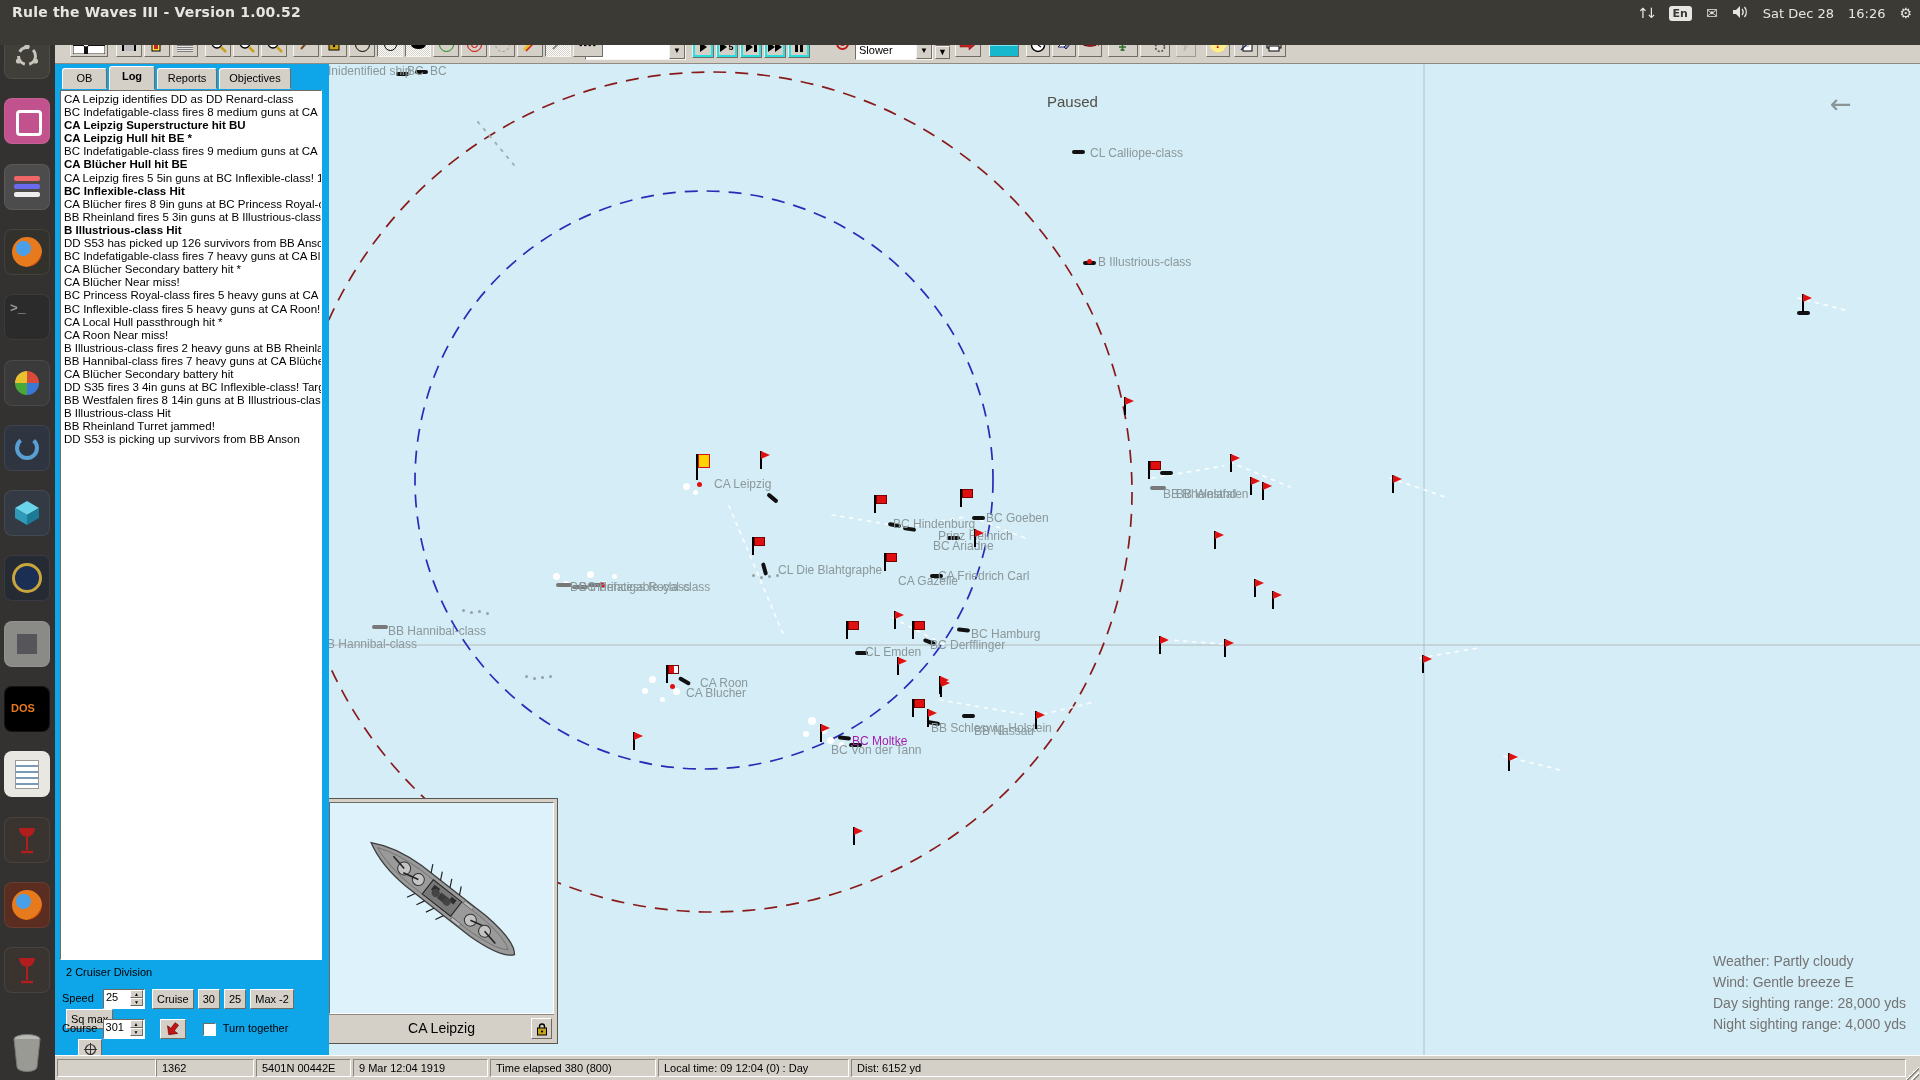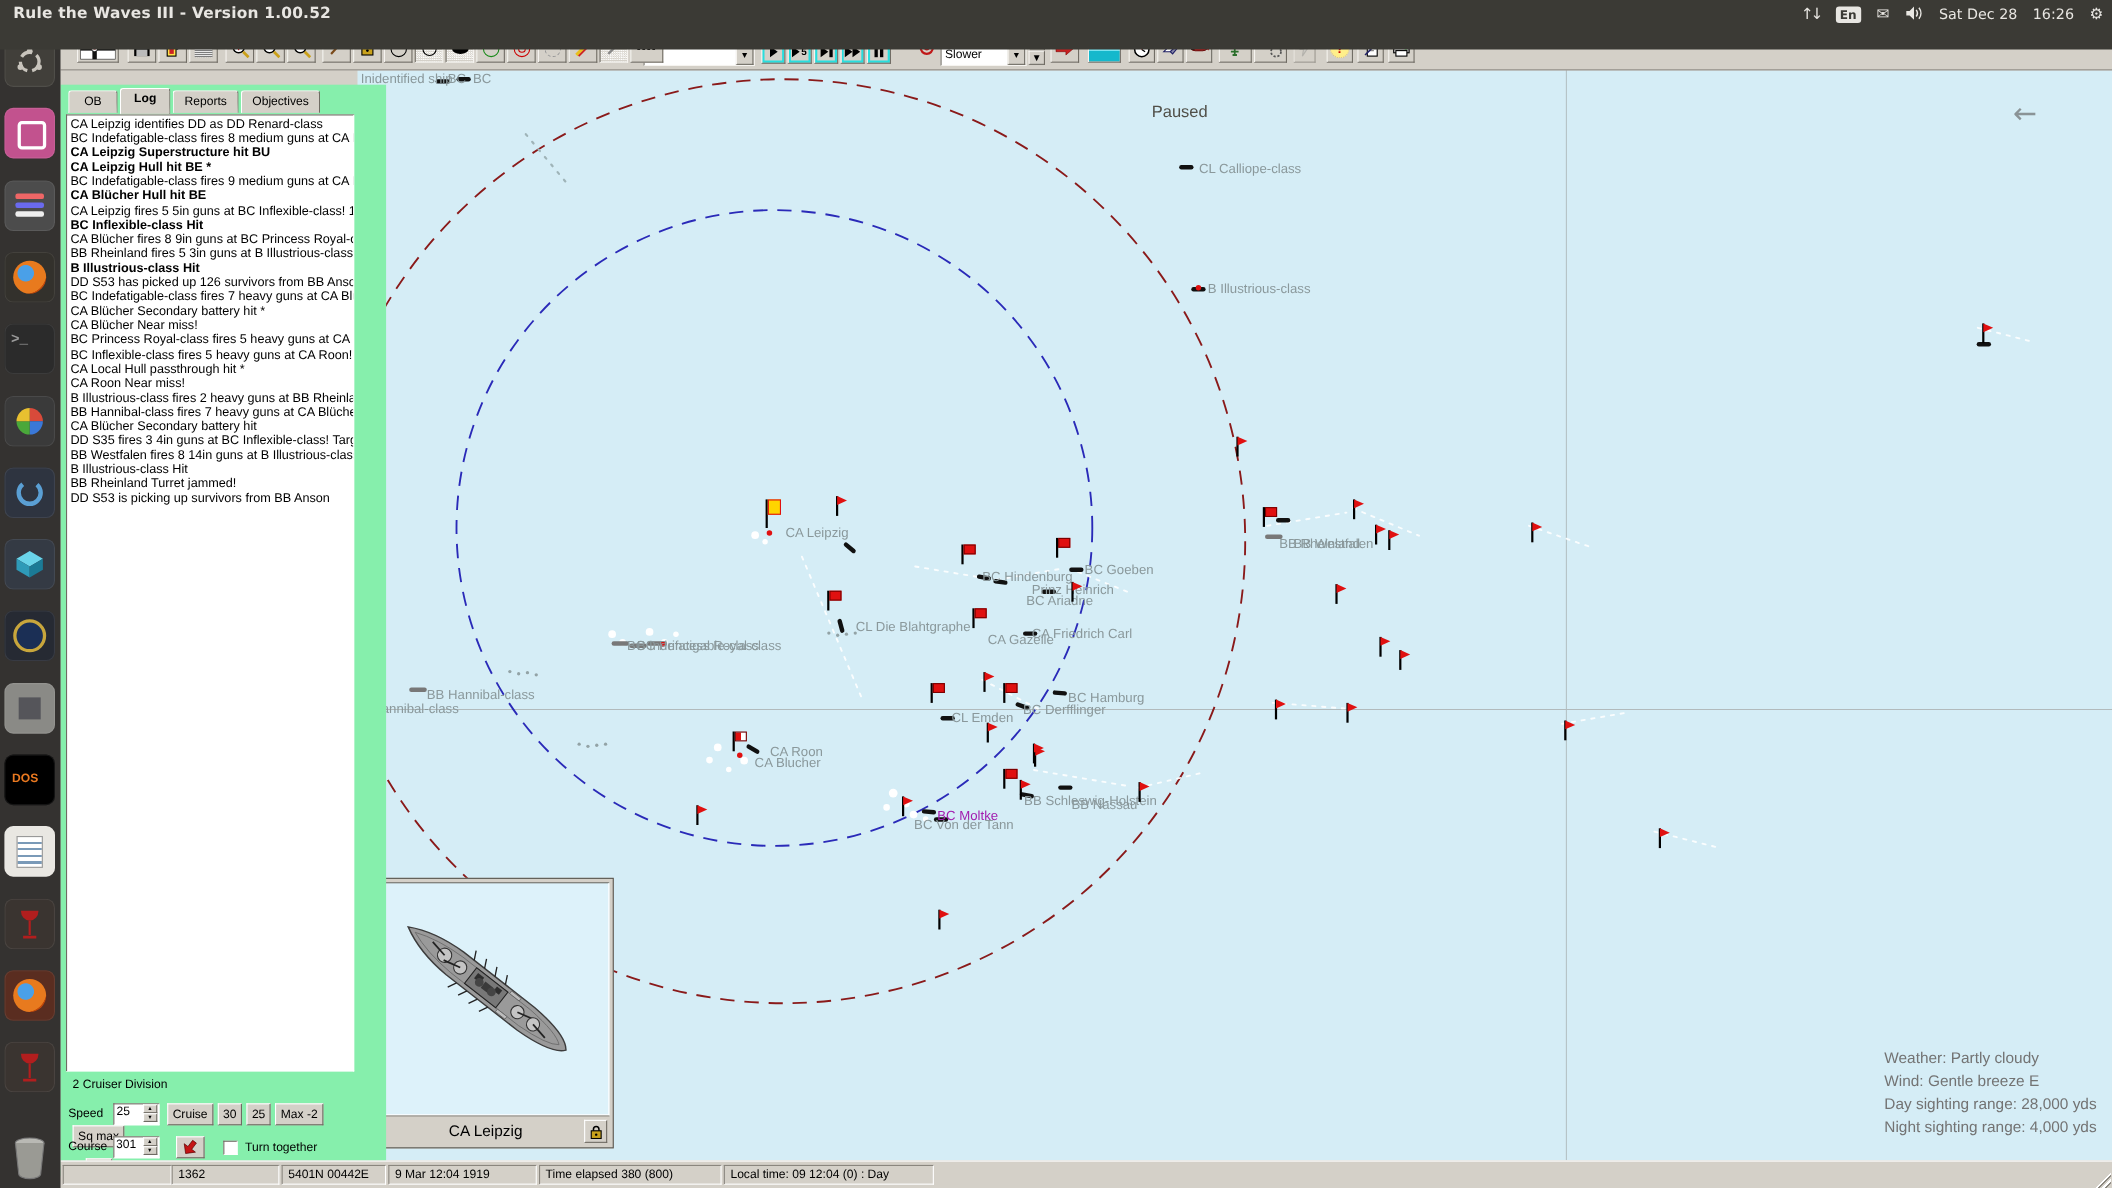--- a/index.html
+++ b/index.html
@@ -32,21 +32,21 @@
   .pnum{font-size:9px;font-weight:bold;margin-left:1px}
   .tb-label{position:absolute;top:1px;font-size:11px;color:#000}
   .combo{position:absolute;top:14px;height:19px;background:#fff;border:1px solid;border-color:#716d65 #f6f4f0 #f6f4f0 #716d65;box-sizing:border-box;font-size:11px;line-height:17px;padding-left:3px}
   .combo .drop{position:absolute;right:0;top:0;width:16px;height:17px;background:#d4d0c8;border:1px solid;border-color:#f6f4f0 #716d65 #716d65 #f6f4f0;box-sizing:border-box;text-align:center;font-size:8px;line-height:16px;color:#000}
   #tb-spin{position:absolute;left:880px;top:6px;width:15px;height:24px}
   #tb-spin span{display:block;font-size:9px;line-height:11px;text-align:center;background:#d4d0c8;border:1px solid;border-color:#f6f4f0 #716d65 #716d65 #f6f4f0}
   #radio-dot{position:absolute;left:781px;top:10px;width:13px;height:13px;border-radius:50%;border:2px solid #c01818;box-sizing:border-box}
   #radio-dot i{position:absolute;left:2px;top:2px;width:5px;height:5px;border-radius:50%;background:#c01818}
 
   
-  #panel{position:absolute;left:55px;top:77px;width:296px;height:992px;background:#86efac;z-index:20}
+  #panel{position:absolute;left:55px;top:63px;width:274px;height:992px;background:#0ea5e9;z-index:20}
   .tab{position:absolute;top:5px;height:21px;background:#d4d0c8;border:1px solid;border-color:#fff #6f6b63 #d4d0c8 #fff;border-radius:3px 3px 0 0;box-sizing:border-box;font-size:11px;text-align:center;line-height:19px}
   .tab.active{top:3px;height:24px;font-weight:bold;z-index:2}
   #loglist{position:absolute;left:5px;top:27px;width:262px;height:870px;background:#fff;border:1px solid;border-color:#6f6b63 #fff #fff #6f6b63;box-sizing:border-box;overflow:hidden;padding:2px 0 0 3px}
   .logline{font-size:11.5px;line-height:13.1px;white-space:nowrap;color:#000}
   .logline.b{font-weight:bold}
   #division-panel{position:absolute;left:0;top:898px;width:270px;height:94px;font-size:11px}
   #division-name{position:absolute;left:11px;top:5px}
   .ctl-row{position:absolute;left:7px;height:22px}
   .spinbox{position:relative;display:inline-block;width:42px;height:20px;background:#fff;border:1px solid;border-color:#6f6b63 #fff #fff #6f6b63;box-sizing:border-box;vertical-align:middle}
   .spinbox input{position:absolute;left:2px;top:1px;width:22px;border:0;font-size:11px;font-family:"Liberation Sans",sans-serif;outline:none;padding:0;background:#fff}
@@ -766,15 +766,16 @@
     </div>
 
   <div id="statusbar">
       <div id="sb-grip"></div>
       <div class="sb-cell" style="left: 2px; width: 99px;"></div>
       <div class="sb-cell" style="left: 101px; width: 98px;">1362</div>
       <div class="sb-cell" style="left: 201px; width: 95px;">5401N 00442E</div>
       <div class="sb-cell" style="left: 298px; width: 135px;">9 Mar 12:04 1919</div>
       <div class="sb-cell" style="left: 435px; width: 166px;">Time elapsed 380 (800)</div>
       <div class="sb-cell" style="left: 603px; width: 191px;">Local time: 09 12:04 (0) : Day</div>
+      <div class="sb-cell" style="left: 796px; width: 1055px;">Dist: 6152 yd</div>
     </div>
 
 </div>
 
 </body></html>

